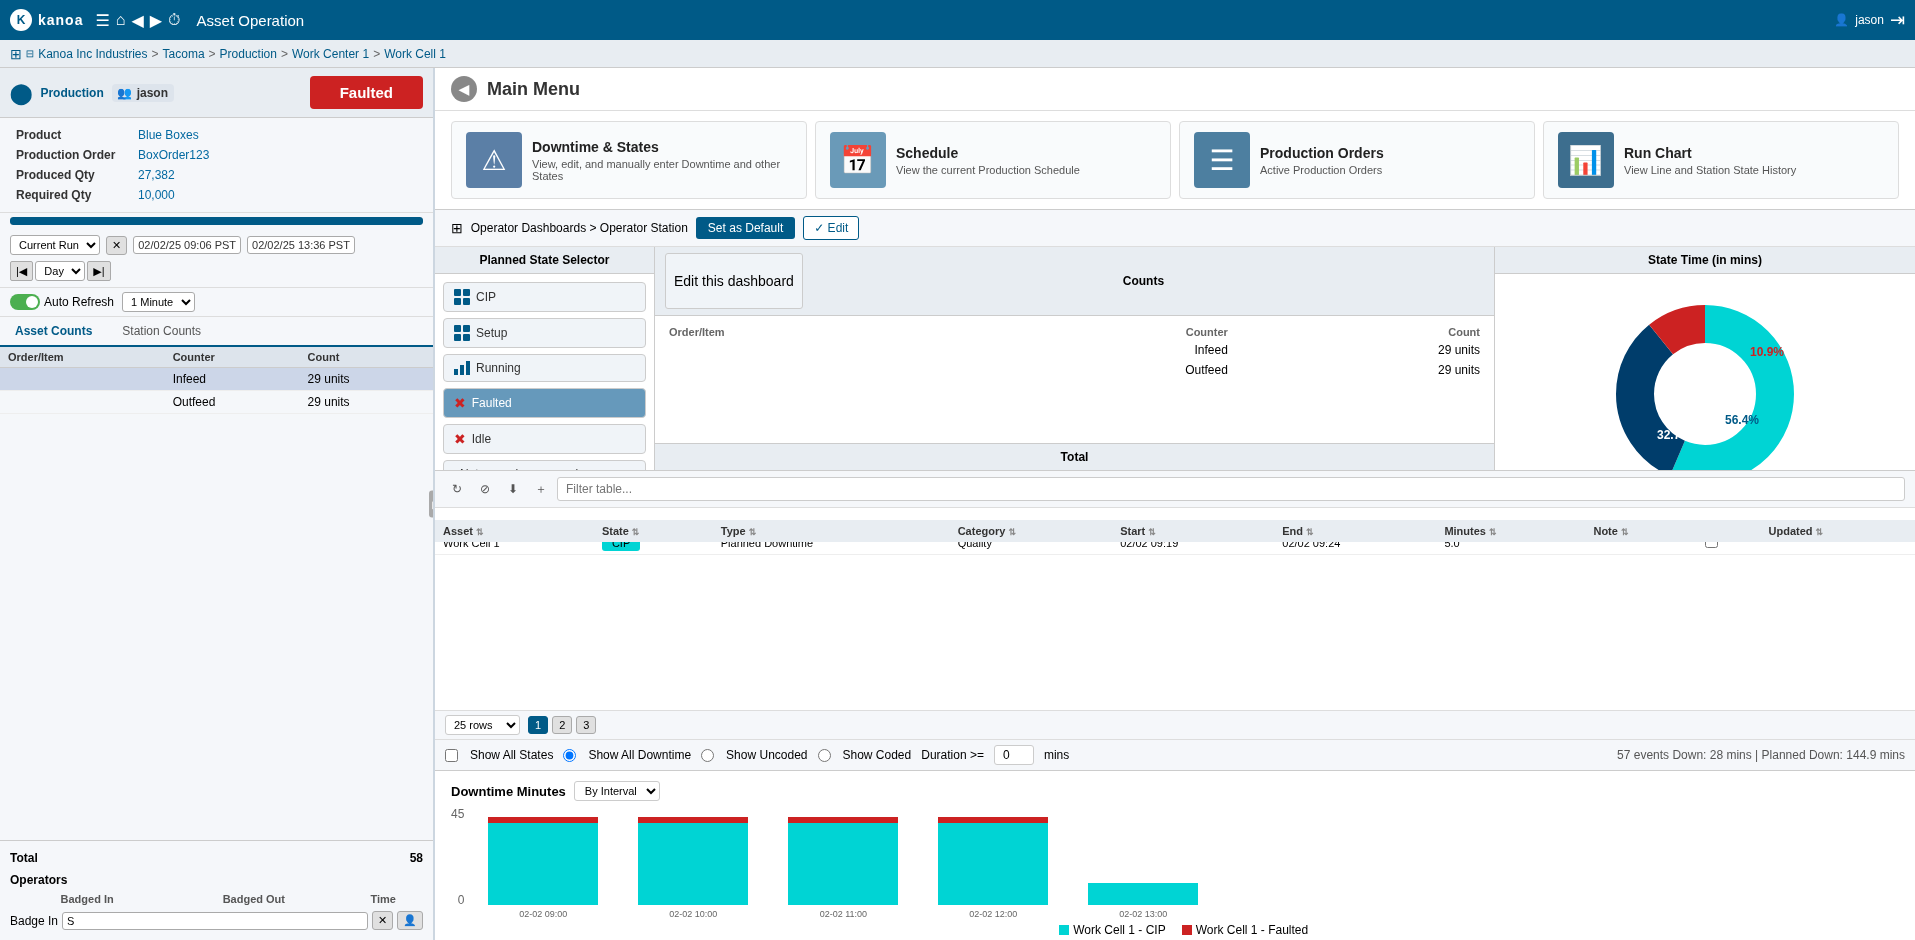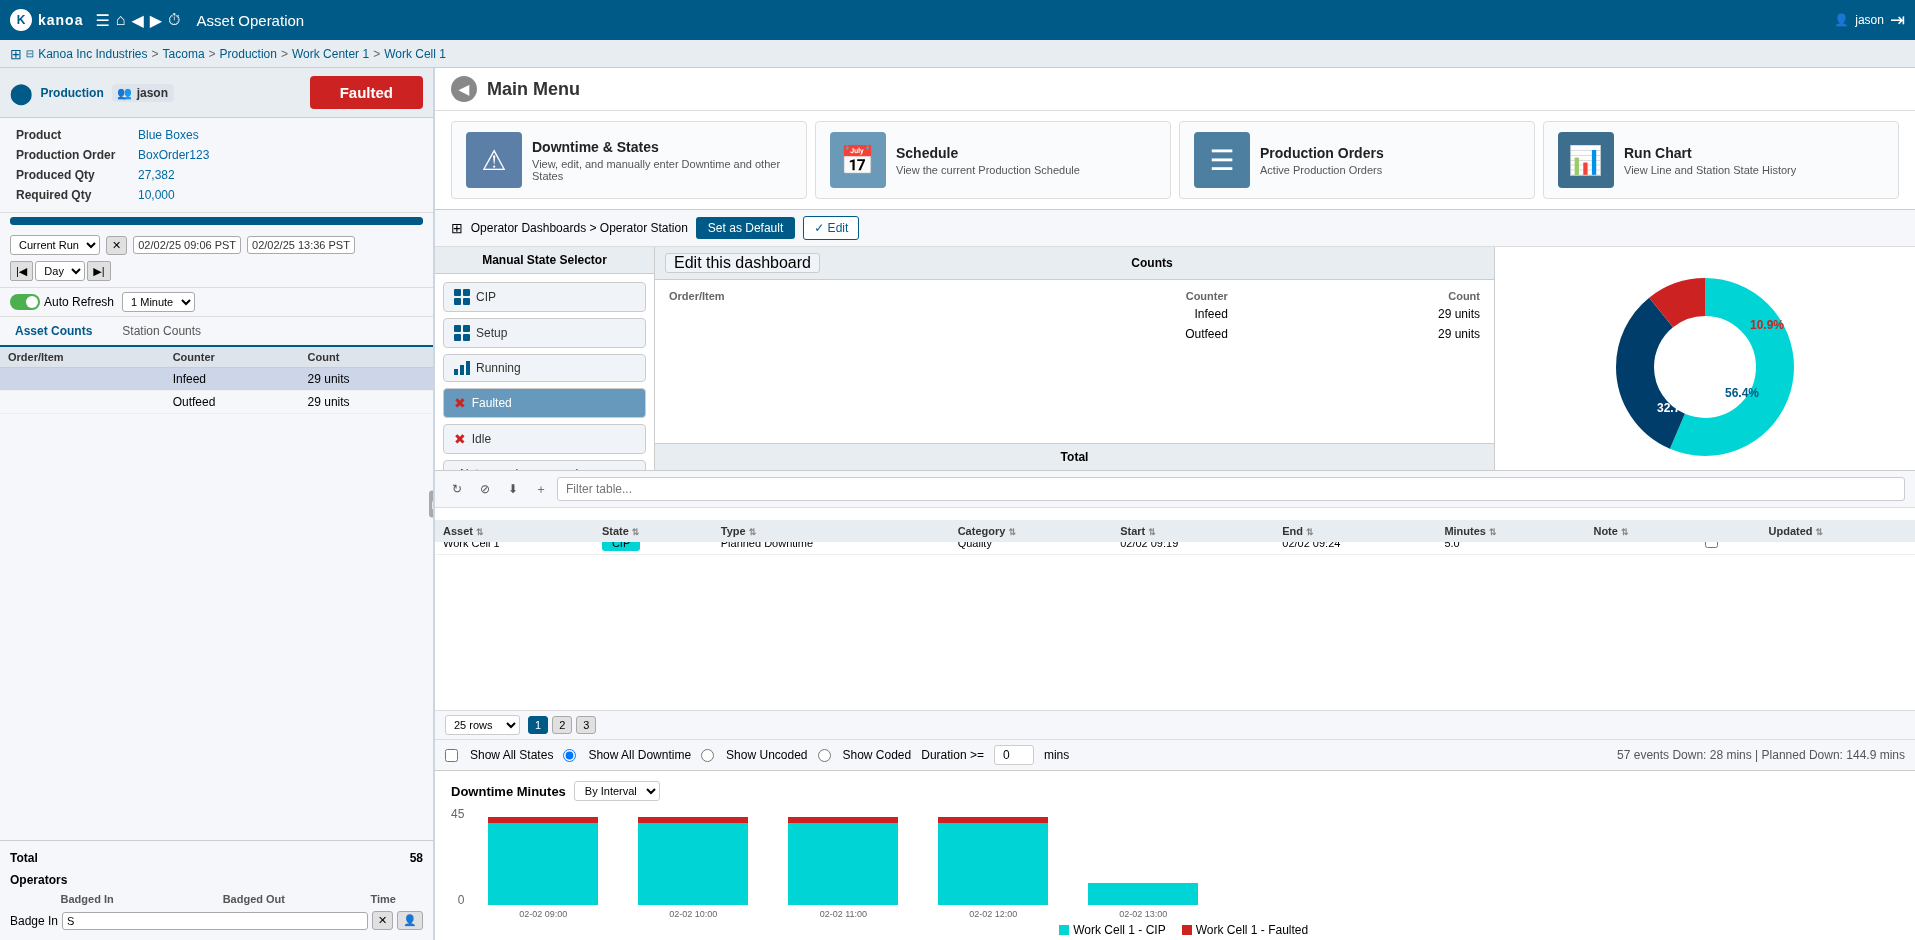--- a/index.html
+++ b/index.html
@@ -152,21 +152,21 @@
     
     .state-selector-col { width: 220px; min-width: 220px; border-right: 1px solid #ccc; display: flex; flex-direction: column; overflow: hidden; }
     .state-selector-title { background: #e8edf2; padding: 6px 10px; font-weight: bold; font-size: 12px; border-bottom: 1px solid #ccc; text-align: center; }
     .state-selector-list { padding: 8px; display: flex; flex-direction: column; gap: 6px; overflow-y: auto; flex: 1; }
     .state-btn { display: flex; align-items: center; gap: 6px; padding: 6px 10px; border: 1px solid #ccc; border-radius: 4px; background: #f0f4f8; cursor: pointer; font-size: 12px; color: #333; }
     .state-btn.active { background: #6699bb; color: white; }
 
     
     .counts-col { flex: 1; display: flex; flex-direction: column; border-right: 1px solid #ccc; overflow: hidden; }
     .counts-header { background: #e8edf2; padding: 6px 10px; font-weight: bold; font-size: 12px; border-bottom: 1px solid #ccc; text-align: center; display: flex; align-items: center; justify-content: space-between; }
-    .edit-dashboard-btn { background: #f0f4f8; border: 1px solid #ccc; border-radius: 3px; padding: 0 8px; cursor: pointer; font-size: 16px; }
+    .edit-dashboard-btn { background: #f0f4f8; border: 1px solid #ccc; border-radius: 3px; padding: 19px 8px; cursor: pointer; font-size: 14px; }
     .counts-body { padding: 8px; flex: 1; overflow: auto; }
     .counts-body table { width: 100%; }
     .counts-body th { font-size: 11px; color: #666; text-align: right; padding: 2px 6px; }
     .counts-body th:first-child { text-align: left; }
     .counts-body td { padding: 3px 6px; text-align: right; font-size: 12px; }
     .counts-body td:first-child { text-align: left; }
     .counts-total-row { background: #e8edf2; padding: 6px 10px; font-weight: bold; text-align: center; border-top: 1px solid #ccc; }
 
     
     .state-time-col { width: 420px; min-width: 420px; display: flex; flex-direction: column; overflow: hidden; }
@@ -430,21 +430,21 @@
     <div class="op-dash-bar">
       <span style="font-size:14px;">⊞</span>
       <span>Operator Dashboards &gt; Operator Station</span>
       <button class="btn-set-default">Set as Default</button>
       <button class="btn-edit">✓ Edit</button>
     </div>
 
     <div class="dashboard-content">
 
       <div class="state-selector-col">
-        <div class="state-selector-title">Manual State Selector</div>
+        <div class="state-selector-title">Planned State Selector</div>
         <div class="state-selector-list">
 
           <button class="state-btn">
             <span style="display:grid;grid-template-columns:1fr 1fr;gap:2px;width:16px;height:16px;">
               <span style="background:#005a87;border-radius:1px;"></span>
               <span style="background:#005a87;border-radius:1px;"></span>
               <span style="background:#005a87;border-radius:1px;"></span>
               <span style="background:#005a87;border-radius:1px;"></span>
             </span>
             <span>CIP</span>
@@ -511,20 +511,21 @@
               <td style="text-align:right; padding:3px 6px;">Outfeed</td>
               <td style="text-align:right; padding:3px 6px;">29 units</td>
             </tr>
           </tbody>
             </table>
         </div>
         <div class="counts-total-row">Total</div>
       </div>
 
       <div class="state-time-col">
+        <div class="state-time-title">State Time (in mins)</div>
         <div class="pie-container">
           <svg width="220" height="220" viewBox="0 0 220 220">
 
             <circle cx="110" cy="110" r="70" fill="none" stroke="#00d4d4" stroke-width="38" stroke-dasharray="247.9 439.8" stroke-dashoffset="0" transform="rotate(-90 110 110)"></circle>
             <circle cx="110" cy="110" r="70" fill="none" stroke="#003d6b" stroke-width="38" stroke-dasharray="143.8 439.8" stroke-dashoffset="-247.9" transform="rotate(-90 110 110)"></circle>
             <circle cx="110" cy="110" r="70" fill="none" stroke="#cc2222" stroke-width="38" stroke-dasharray="47.9 439.8" stroke-dashoffset="-391.7" transform="rotate(-90 110 110)"></circle>
             <circle cx="110" cy="110" r="50" fill="white"></circle>
 
             <text x="155" y="72" font-size="11" fill="#cc2222" font-weight="bold">10.9%</text>
             <text x="62" y="155" font-size="11" fill="white" font-weight="bold">32.7%</text>

